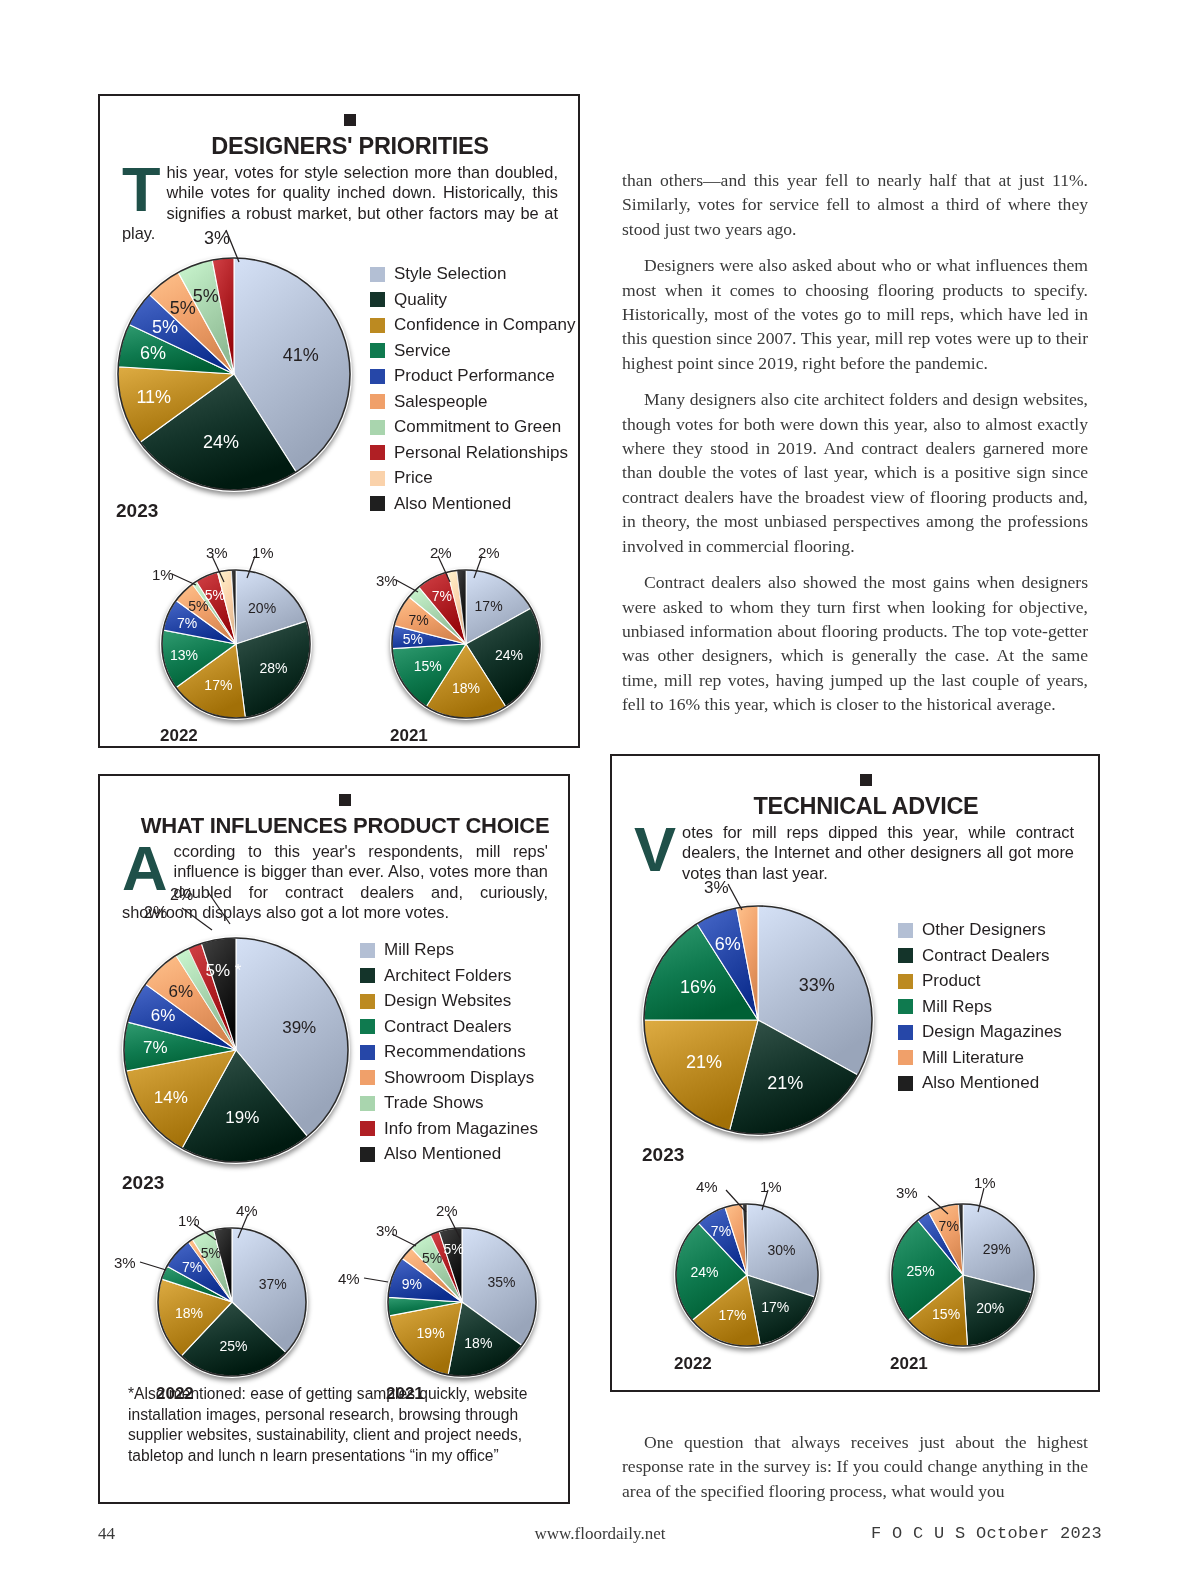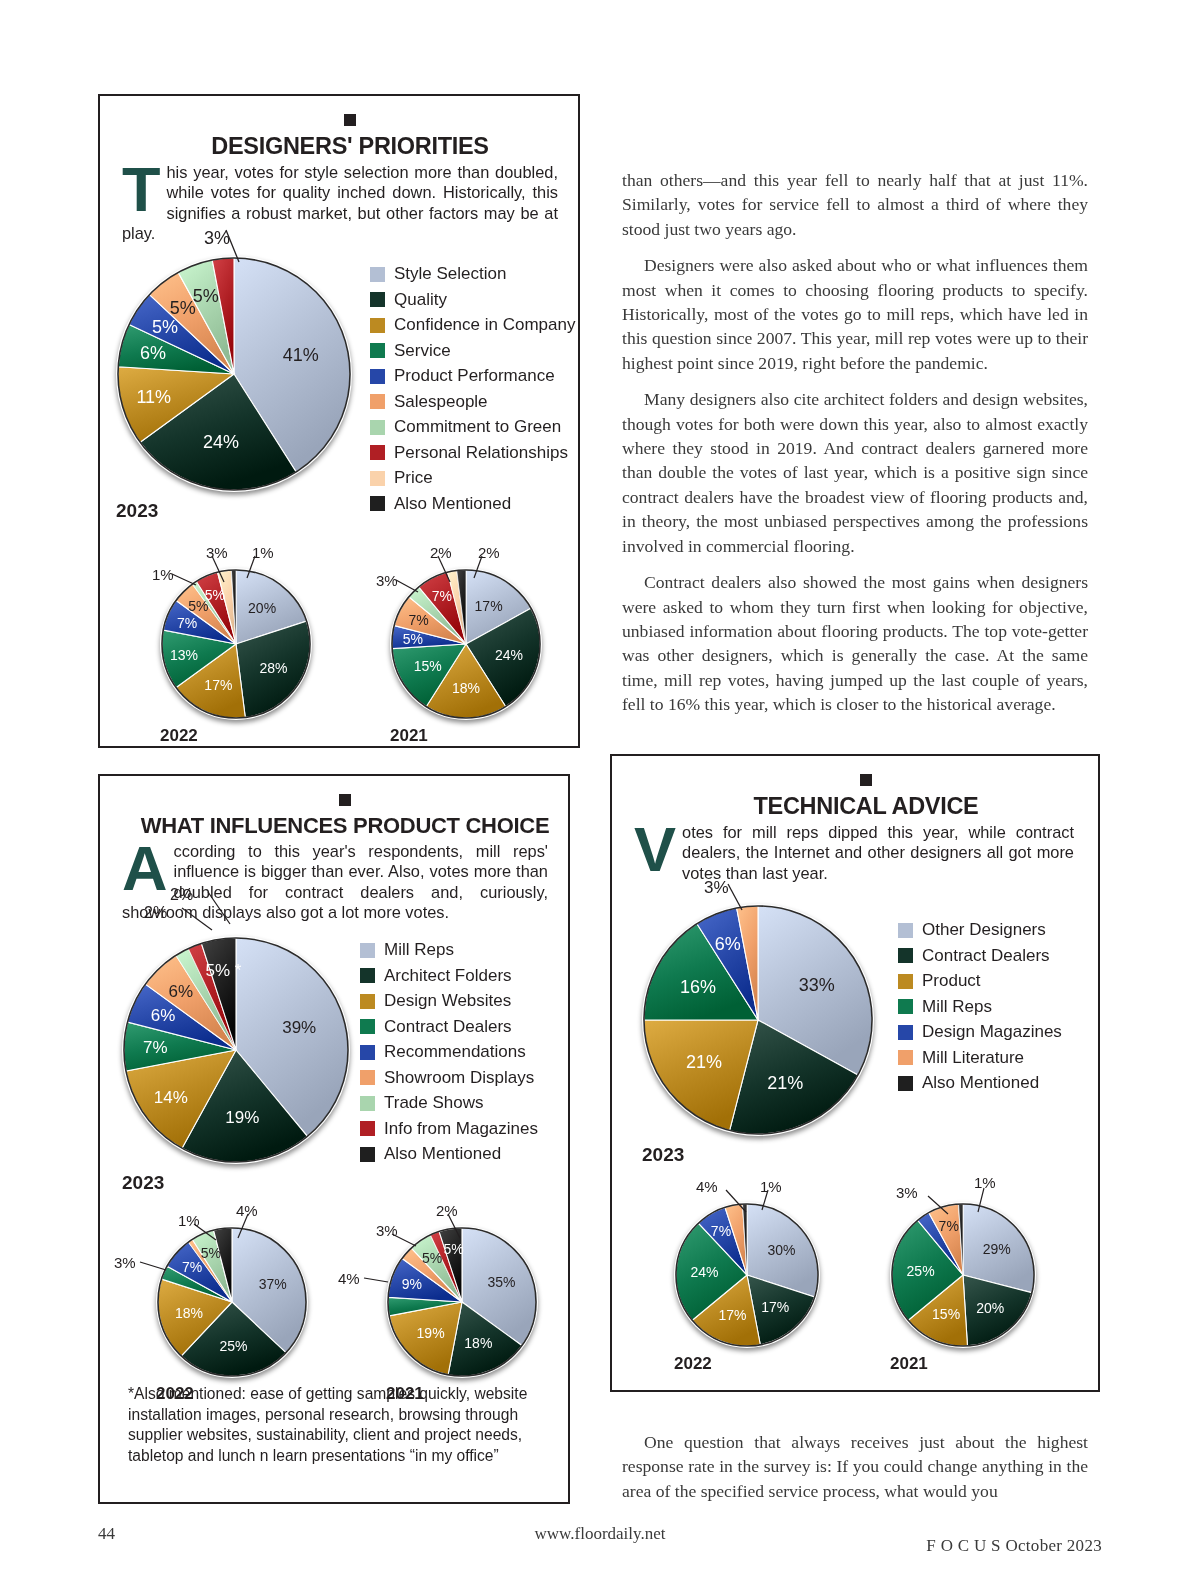--- a/index.html
+++ b/index.html
@@ -103,21 +103,21 @@
   .footnote {
     position:absolute;
     font-family:"Liberation Sans", sans-serif;
     font-size:15.6px; line-height:20.6px; color:#231f20;
   }
 
   
   .footer { position:absolute; bottom:36px; left:98px; right:98px; height:22px; }
   .footer-page { position:absolute; left:0;   top:0; font-family:"Liberation Serif", serif; font-size:17px; color:#3a3a3a;}
   .footer-url  { position:absolute; left:0; right:0; top:0; text-align:center; font-family:"Liberation Serif", serif; font-size:17px; color:#3a3a3a;}
-  .footer-mast { position:absolute; right:0;  top:0; font-family:Liberation Serif, serif; font-size:17px; color:#3a3a3a; letter-spacing:.3px;margin-top:12px;}
+  .footer-mast { position:absolute; right:0;  top:0; font-family:Liberation Mono, monospace; font-size:17px; color:#3a3a3a; letter-spacing:.3px;}
 </style>
 </head>
 <body>
 
 <div class="page">
 
   <div class="panel" id="panel-designers">
     <div class="panel-head">
       <span class="sq"></span>
       <span class="panel-title">DESIGNERS' PRIORITIES</span>
@@ -918,21 +918,21 @@
   </div>
 
   <div class="bodycol" style="left:610px; top:156px; width:490px;">
     <p class="noindent">than others—and this year fell to nearly half that at just 11%. Similarly, votes for service fell to almost a third of where they stood just two years ago.</p>
     <p>Designers were also asked about who or what influences them most when it comes to choosing flooring products to specify. Historically, most of the votes go to mill reps, which have led in this question since 2007. This year, mill rep votes were up to their highest point since 2019, right before the pandemic.</p>
     <p>Many designers also cite architect folders and design websites, though votes for both were down this year, also to almost exactly where they stood in 2019. And contract dealers garnered more than double the votes of last year, which is a positive sign since contract dealers have the broadest view of flooring products and, in theory, the most unbiased perspectives among the professions involved in commercial flooring.</p>
     <p>Contract dealers also showed the most gains when designers were asked to whom they turn first when looking for objective, unbiased information about flooring products. The top vote-getter was other designers, which is generally the case. At the same time, mill rep votes, having jumped up the last couple of years, fell to 16% this year, which is closer to the historical average.</p>
   </div>
 
   <div class="bodycol" style="left:610px; top:1418px; width:490px;">
-    <p>One question that always receives just about the highest response rate in the survey is: If you could change anything in the area of the specified service process, what would you</p>
+    <p>One question that always receives just about the highest response rate in the survey is: If you could change anything in the area of the specified flooring process, what would you</p>
   </div>
 
   <div class="footer">
     <span class="footer-page">44</span>
     <span class="footer-url">www.floordaily.net</span>
     <span class="footer-mast">F O C U S  October 2023</span>
   </div>
 
 </div>
 

